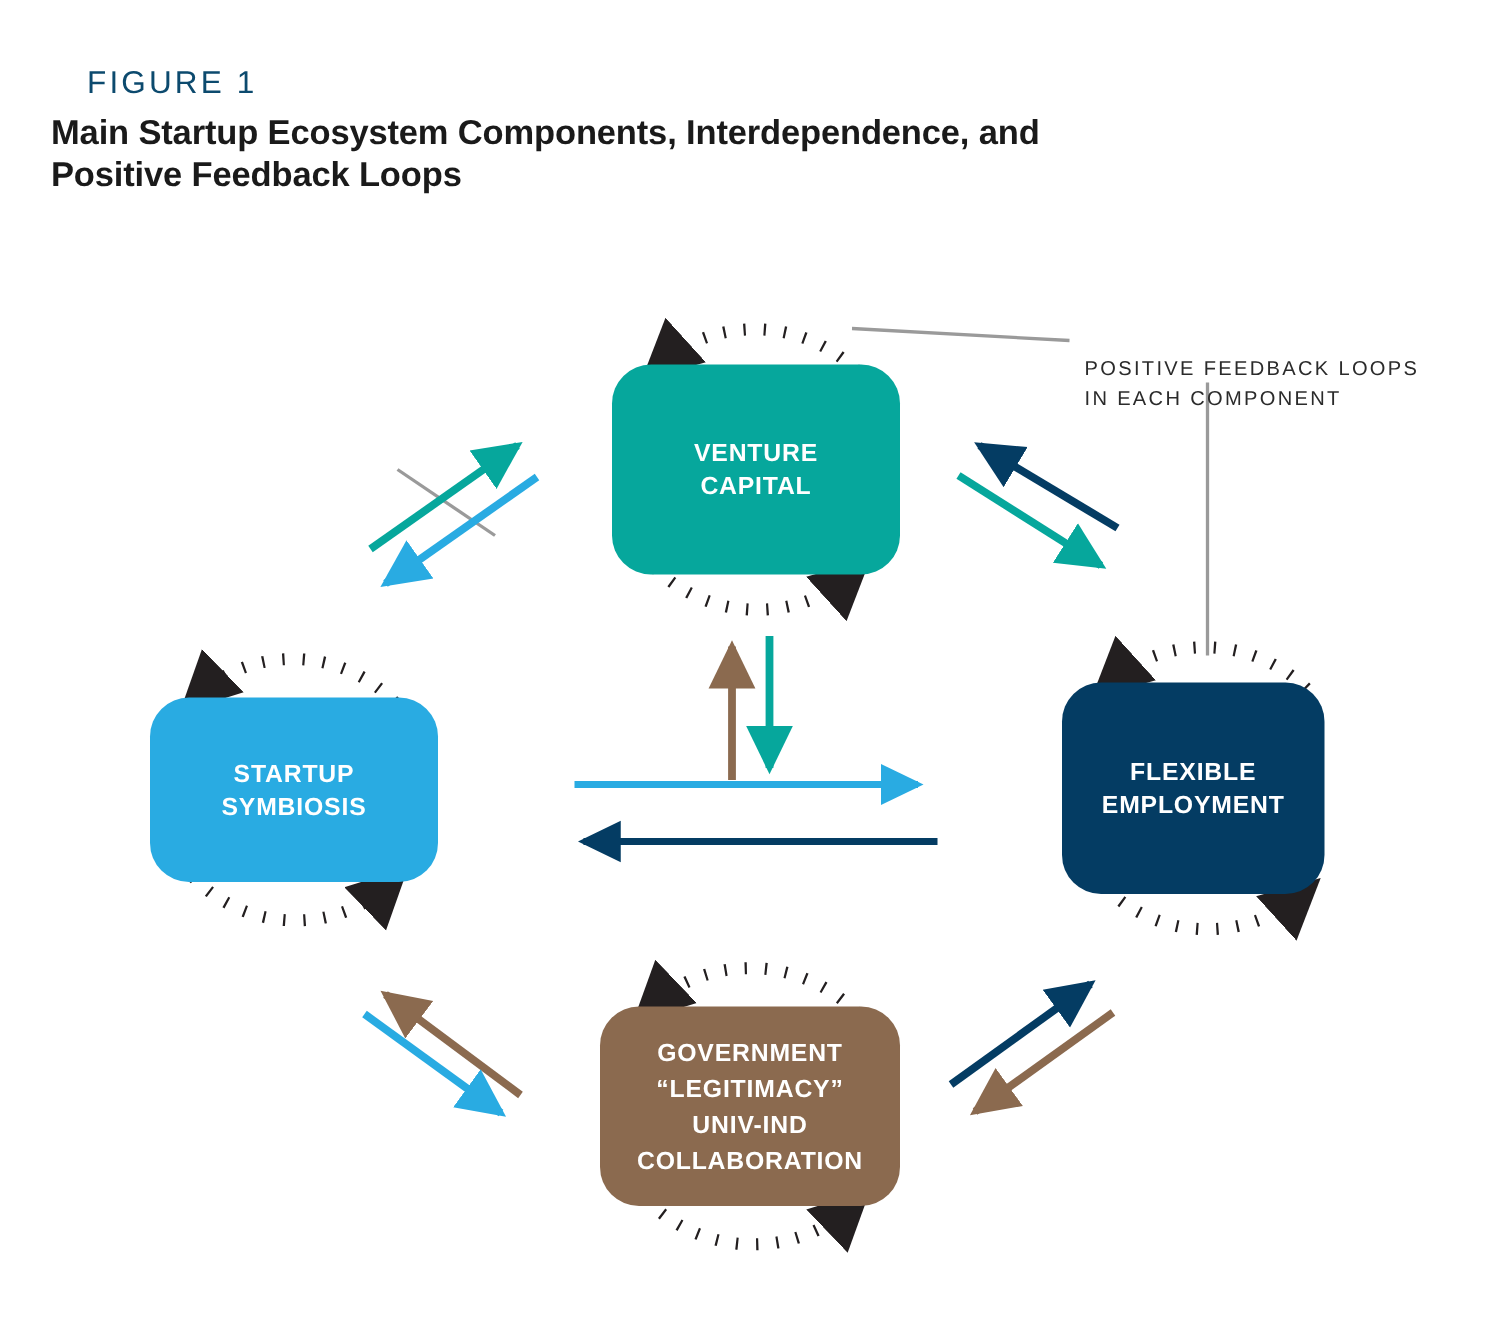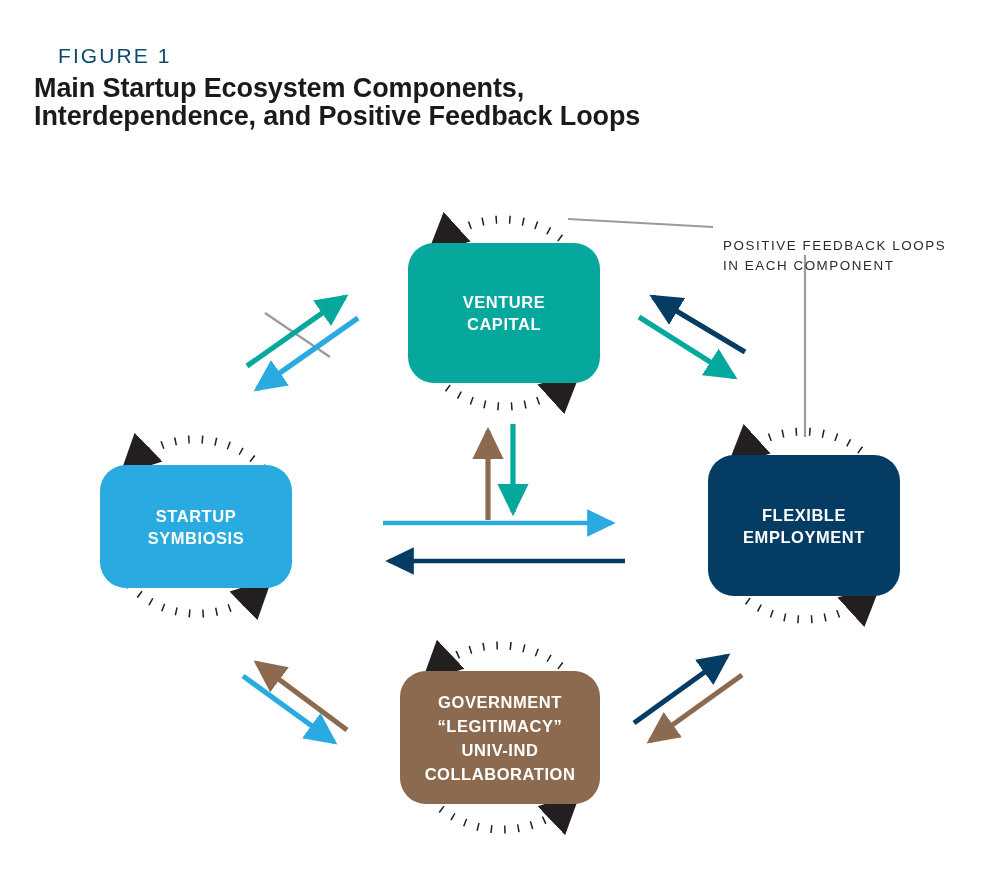--- a/index.html
+++ b/index.html
@@ -31,21 +31,21 @@
     font-weight: 400;
     color: #0c4a6e;
     white-space: nowrap;
     margin-left: 24px;
   }
   .fig-title {
     position: absolute;
     left: 34px;
     top: 74px;
     width: 700px;
-    font-size: 27px;
+    font-size: 23px;
     line-height: 28px;
     font-weight: 700;
     color: #1a1a1a;
     letter-spacing: -0.1px;
   }
 
   
   #diagram {
     position: absolute;
     left: 0;
@@ -68,21 +68,21 @@
     box-sizing: border-box;
   }
   .node .node-label {
     font-size: 16.5px;
     line-height: 22px;
     white-space: pre-line;
   }
 
   #node-vc     { left: 408px; top: 243px; width: 192px; height: 140px; background: #06A79C; }
   #node-ss     { left: 100px; top: 465px; width: 192px; height: 123px; background: #29ABE2; }
-  #node-fe     { left: 708px; top: 455px; width: 192px; height: 141px; background: #043C63; }
+  #node-fe     { left: 708px; top: 455px; width: 175px; height: 141px; background: #043C63; }
   #node-gov    { left: 400px; top: 671px; width: 200px; height: 133px; background: #8B6A4F; }
   #node-gov .node-label { line-height: 24px; text-align: center; }
 
   
   .annotation {
     position: absolute;
     font-size: 13.4px;
     line-height: 20px;
     letter-spacing: 1.55px;
     color: #2b2b2b;

